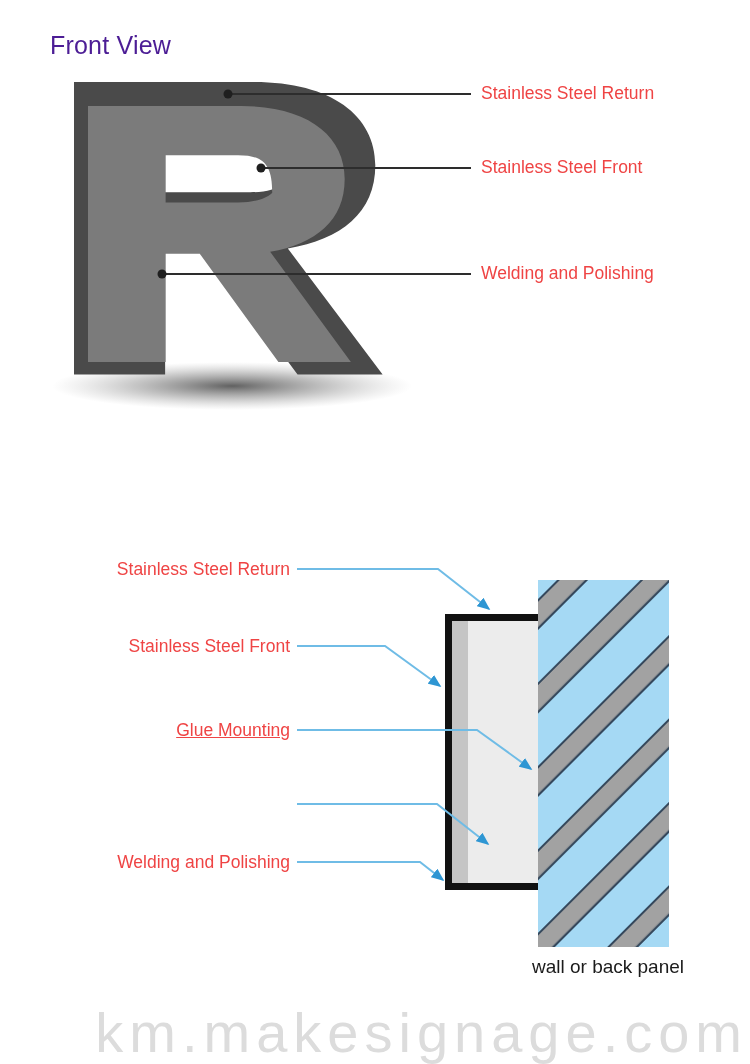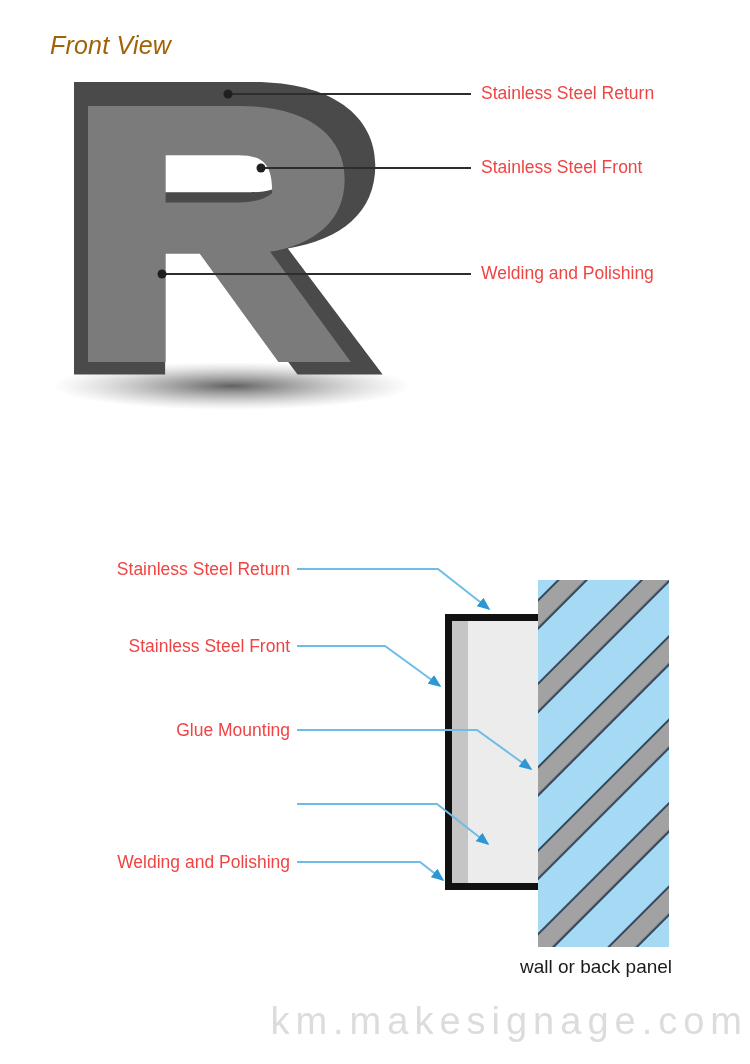--- a/index.html
+++ b/index.html
@@ -1,35 +1,35 @@
 <!DOCTYPE html>
 <html><head>
 <meta charset="utf-8">
 <style>
   html,body{margin:0;padding:0;background:#ffffff;}
   body{font-family:"Liberation Sans", sans-serif;}
   .page{position:relative;width:750px;height:1064px;background:#ffffff;overflow:hidden;}
   .layer{position:absolute;left:0;top:0;width:750px;height:1064px;}
-  .title{position:absolute;font-size:25px;font-weight:500;color:#a16207;letter-spacing:0.2px;font-style:italic;}
+  .title{position:absolute;font-size:25px;font-weight:500;color:#4c1d95;letter-spacing:0.2px;}
   #front-title{left:50px;top:31px;}
   #side-title{left:50px;top:477px;}
   .callout{position:absolute;font-size:17.5px;color:#ef4444;line-height:21px;white-space:nowrap;}
   .front-label{left:481px;}
   .side-label{left:0;width:290px;text-align:right;}
   #f-label-0{top:83px;}
   #f-label-1{top:157px;}
   #f-label-2{top:263px;}
   #s-label-0{top:559px;}
   #s-label-1{top:636px;}
-  #s-label-2{top:720px;}
+  #s-label-2{top:720px;text-decoration:underline;}
   #s-label-3{top:794px;}
   #s-label-4{top:852px;}
-  .wall-label{position:absolute;left:520px;top:956px;width:176px;text-align:left;
+  .wall-label{position:absolute;left:520px;top:956px;width:176px;text-align:center;
               font-size:19px;color:#1b1b1b;white-space:nowrap;}
-  .watermark{position:absolute;right:2px;top:1000px;font-size:38px;letter-spacing:6px;
+  .watermark{position:absolute;right:2px;top:1000px;font-size:56px;letter-spacing:6px;
              color:#dcdcdc;white-space:nowrap;font-weight:400;}
   svg{display:block;}
 </style>
 </head>
 <body>
 
 <div class="page">
 
   <svg class="layer" width="750" height="1064" viewBox="0 0 750 1064">
     <defs>

